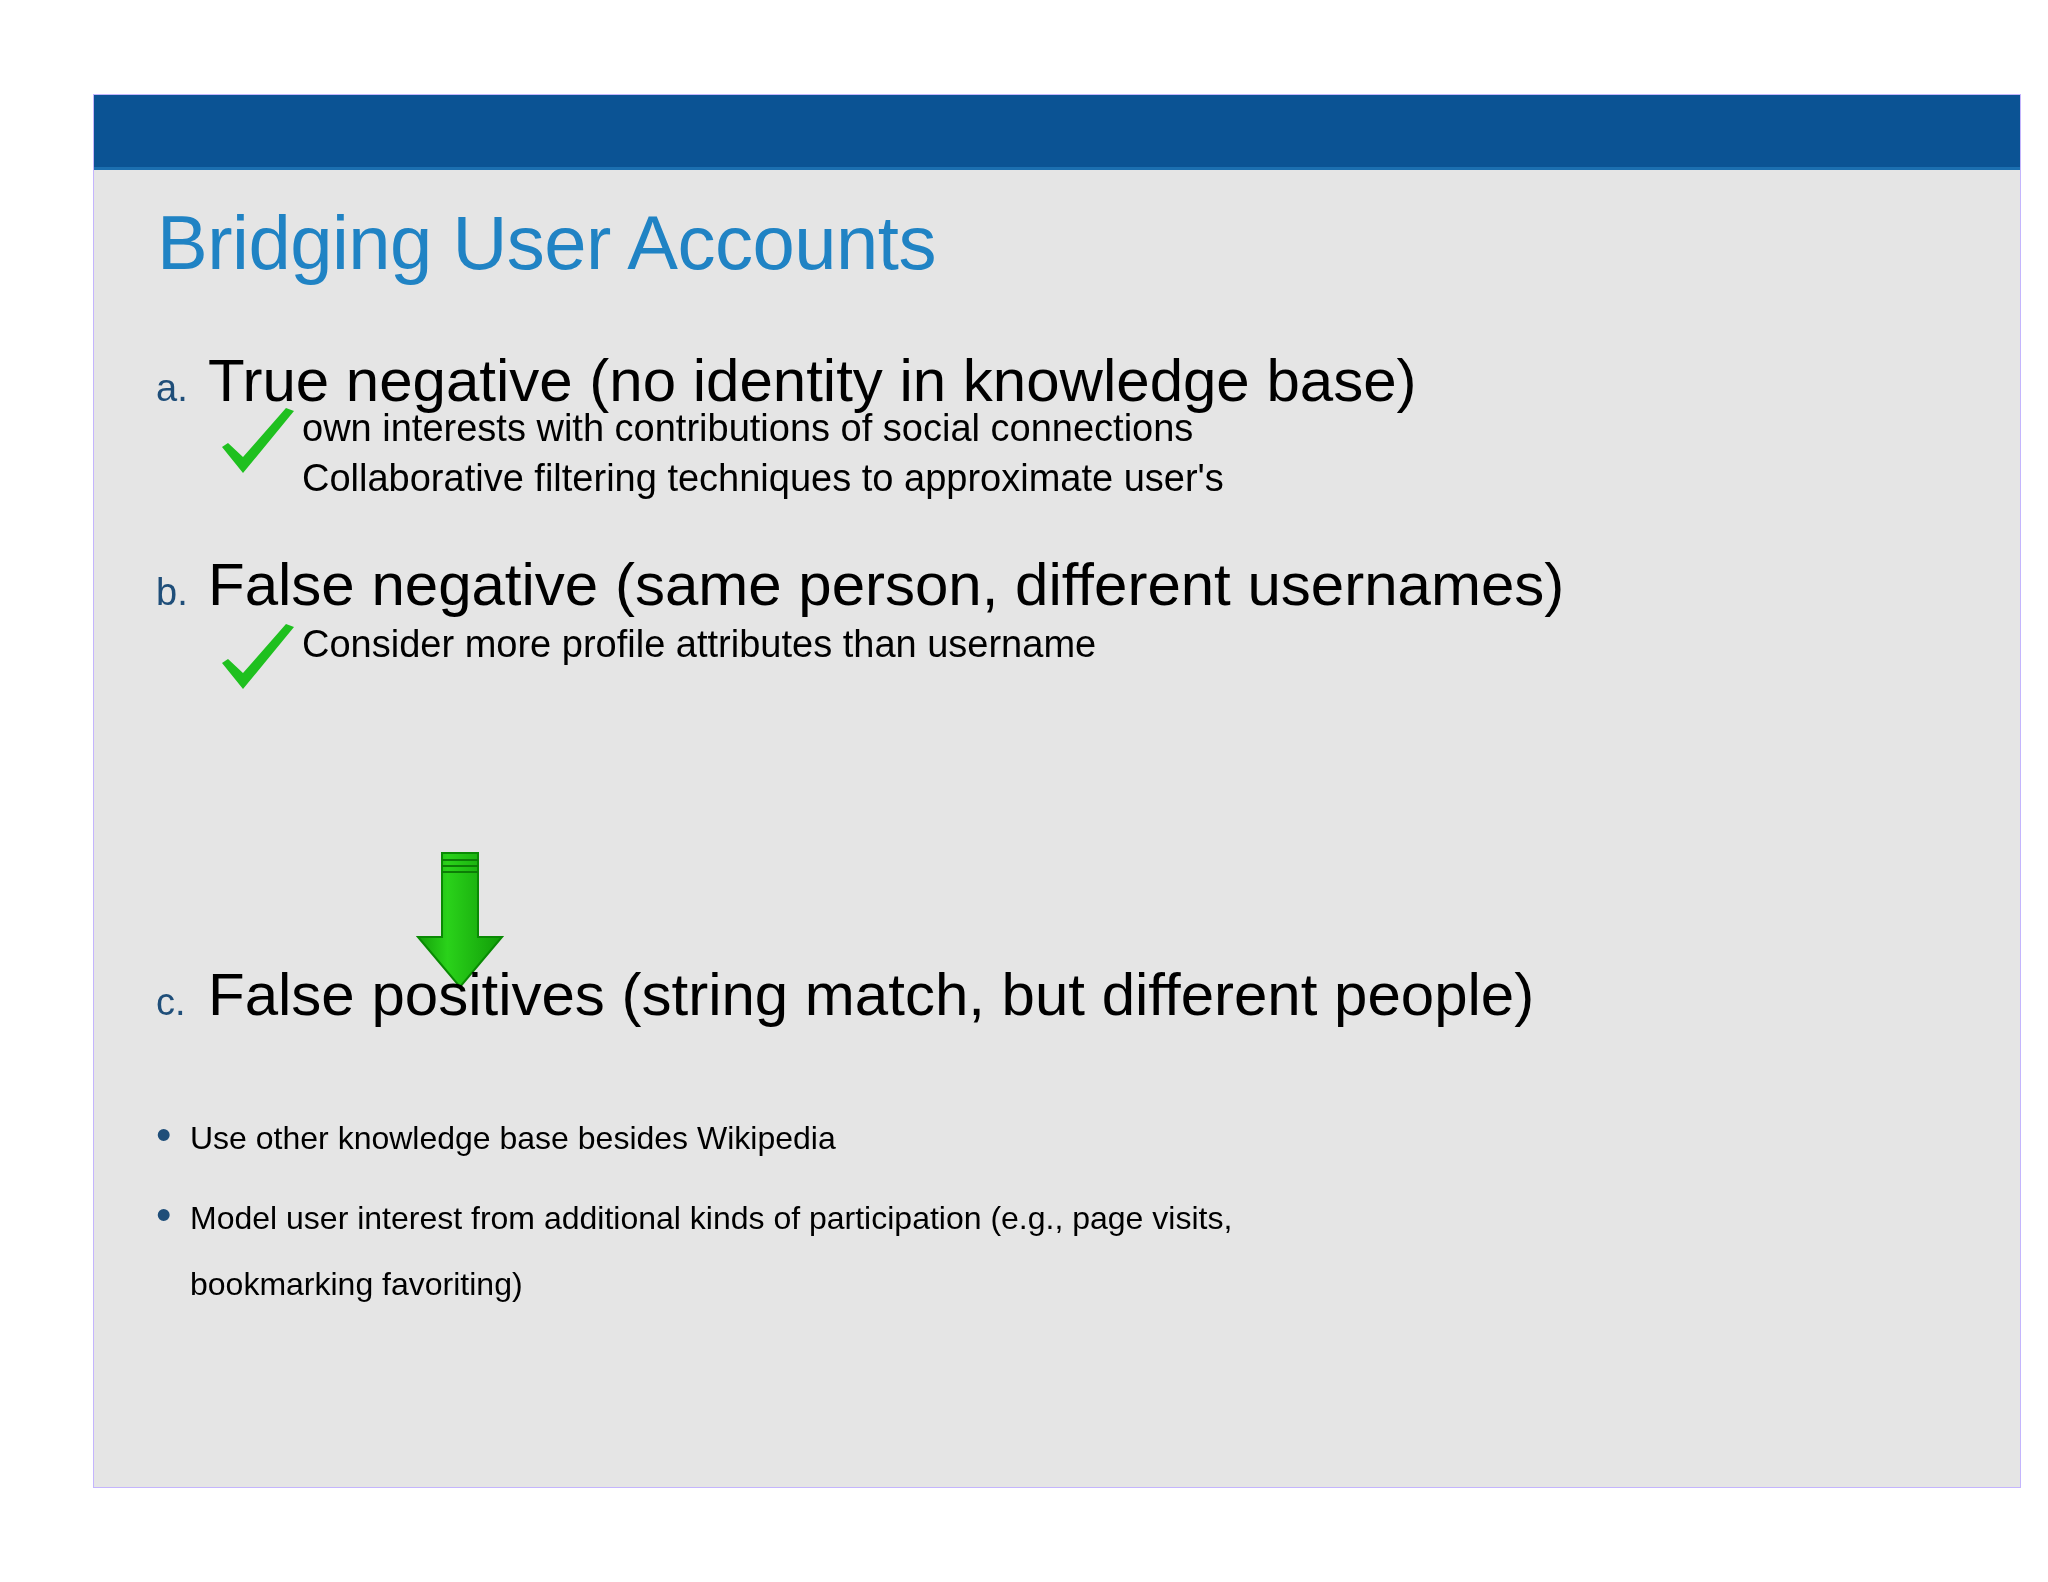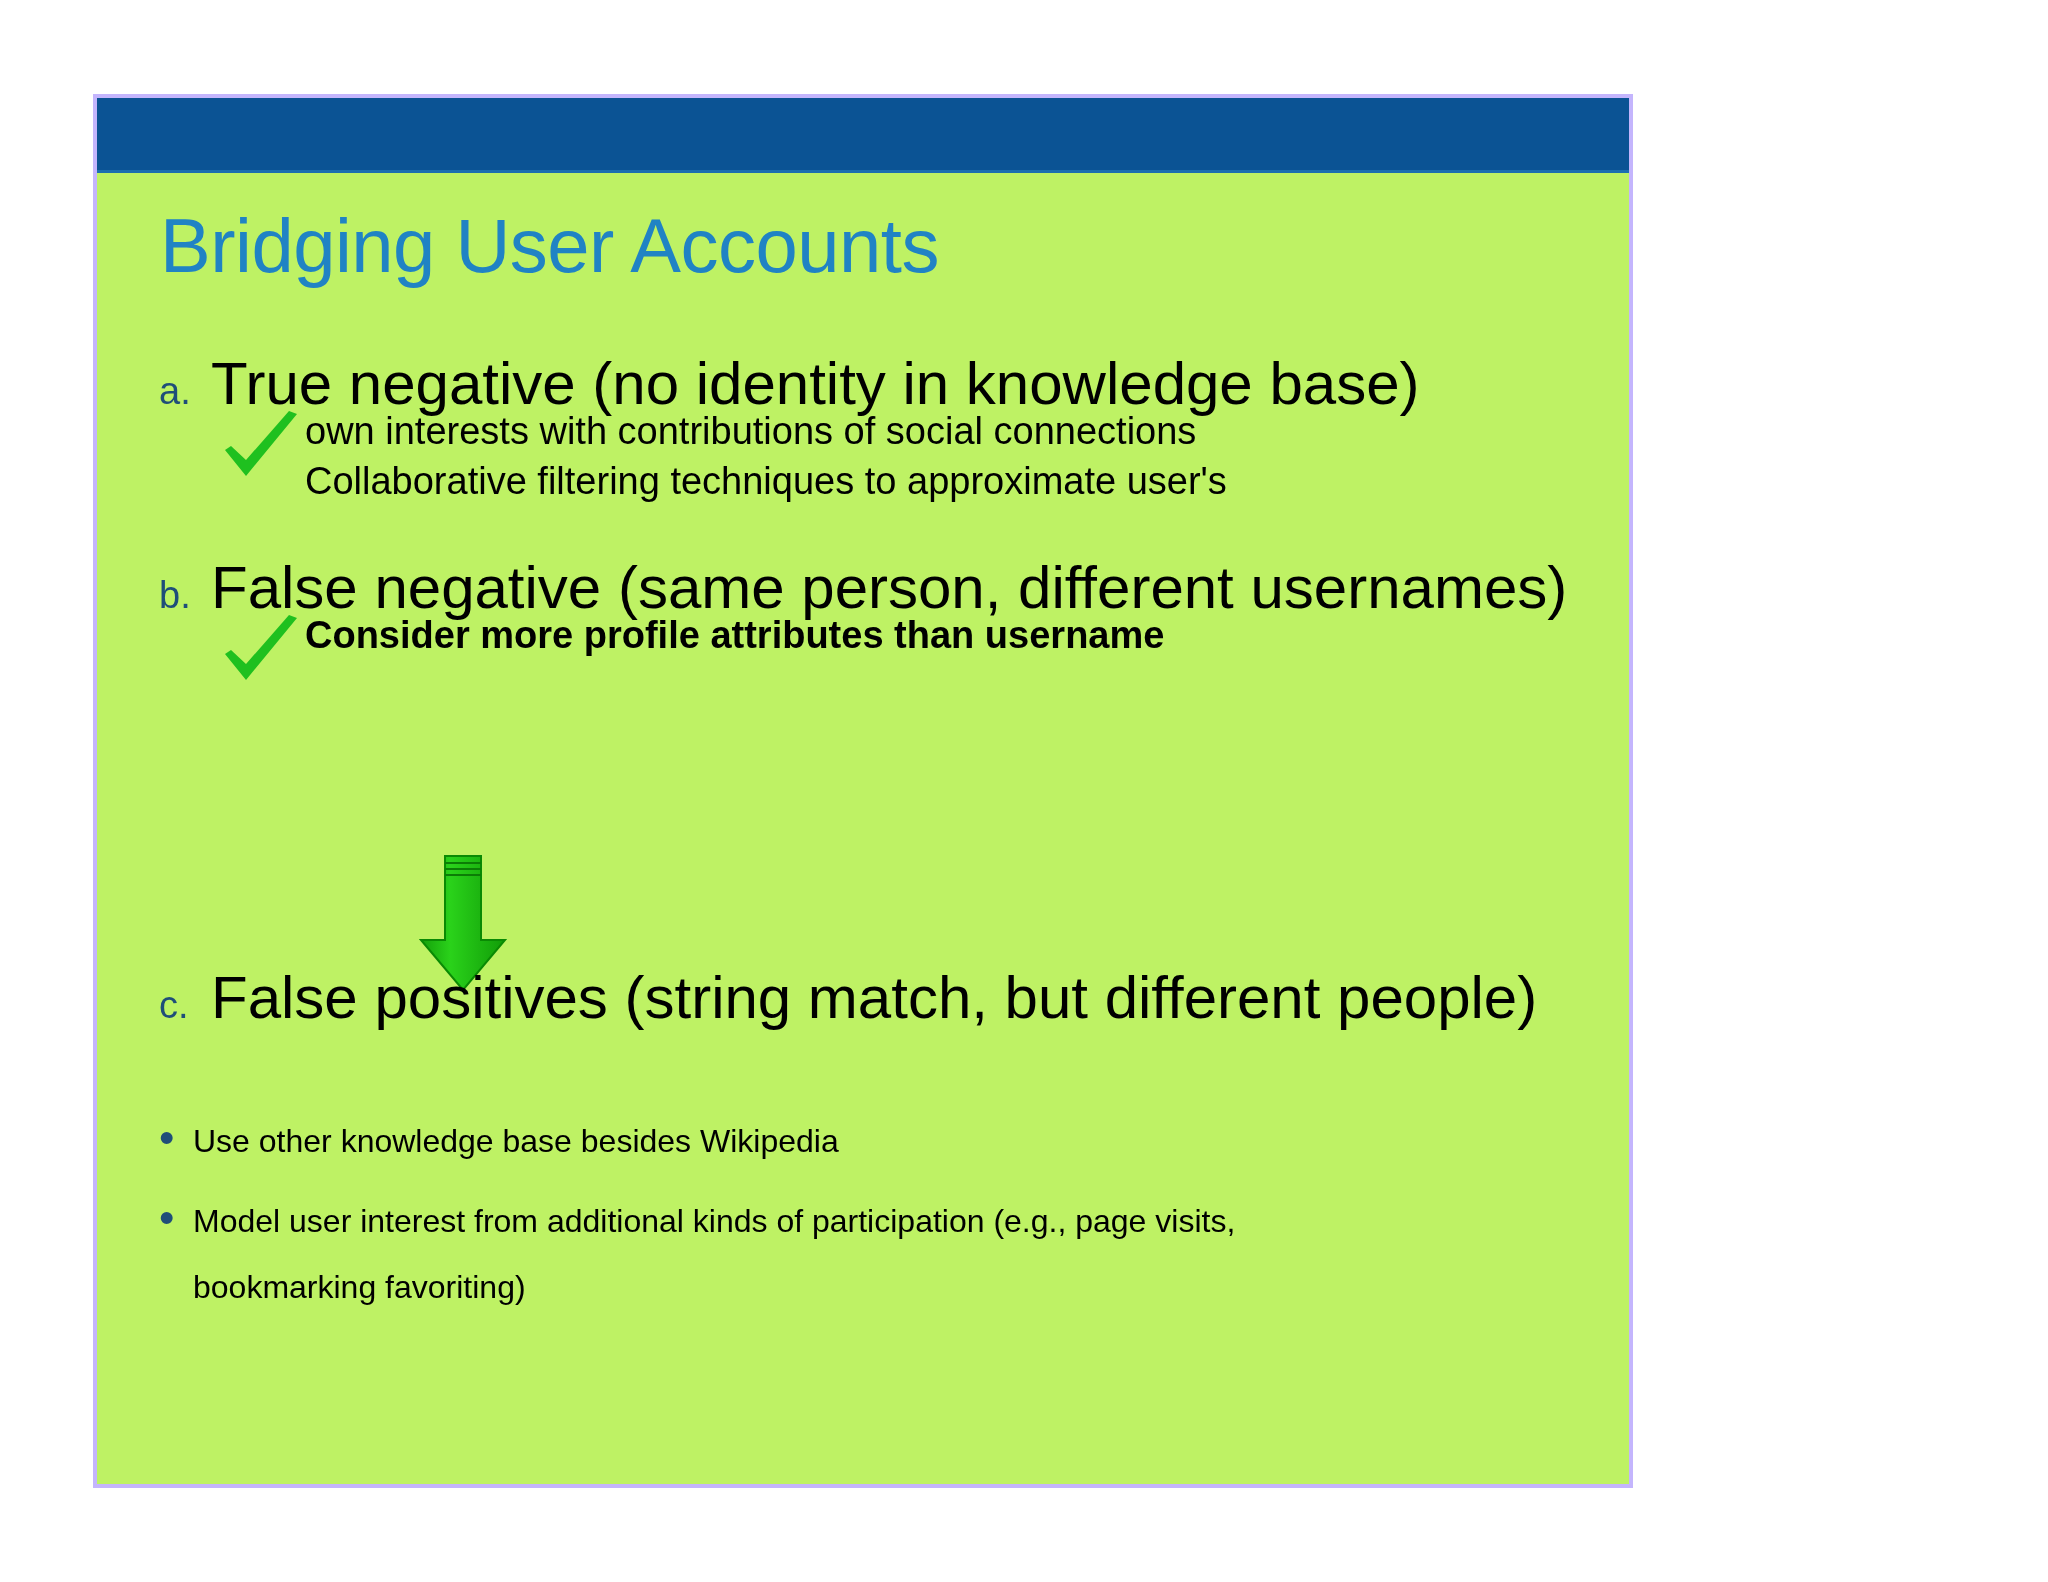--- a/index.html
+++ b/index.html
@@ -11,24 +11,24 @@
     width: 2048px;
     height: 1582px;
     font-family: "Liberation Sans", sans-serif;
     overflow: hidden;
   }
 
   #slide-frame {
     position: absolute;
     left: 93px;
     top: 94px;
-    width: 1540px;
+    width: 1928px;
     height: 1394px;
-    background: #bef264;
-    border: 4px solid #c4b5fd;
+    background: #e5e5e5;
+    border: 1px solid #c4b5fd;
     box-sizing: border-box;
   }
 
   #header-bar {
     position: absolute;
     left: 0;
     top: 0;
     width: 100%;
     height: 72px;
     background: #0b5394;
@@ -95,21 +95,21 @@
     flex: 0 0 86px;
     height: 74px;
     margin-top: 4px;
   }
   .check-text {
     color: #000000;
     font-size: 38px;
     line-height: 50px;
   }
   #sub-a { left: 122px; top: 308px; }
-  #sub-b { left: 122px; top: 512px; font-weight: bold; }
+  #sub-b { left: 122px; top: 524px; }
 
   
   #down-arrow {
     position: absolute;
     left: 322px;
     top: 754px;
     width: 92px;
     height: 142px;
   }
 

